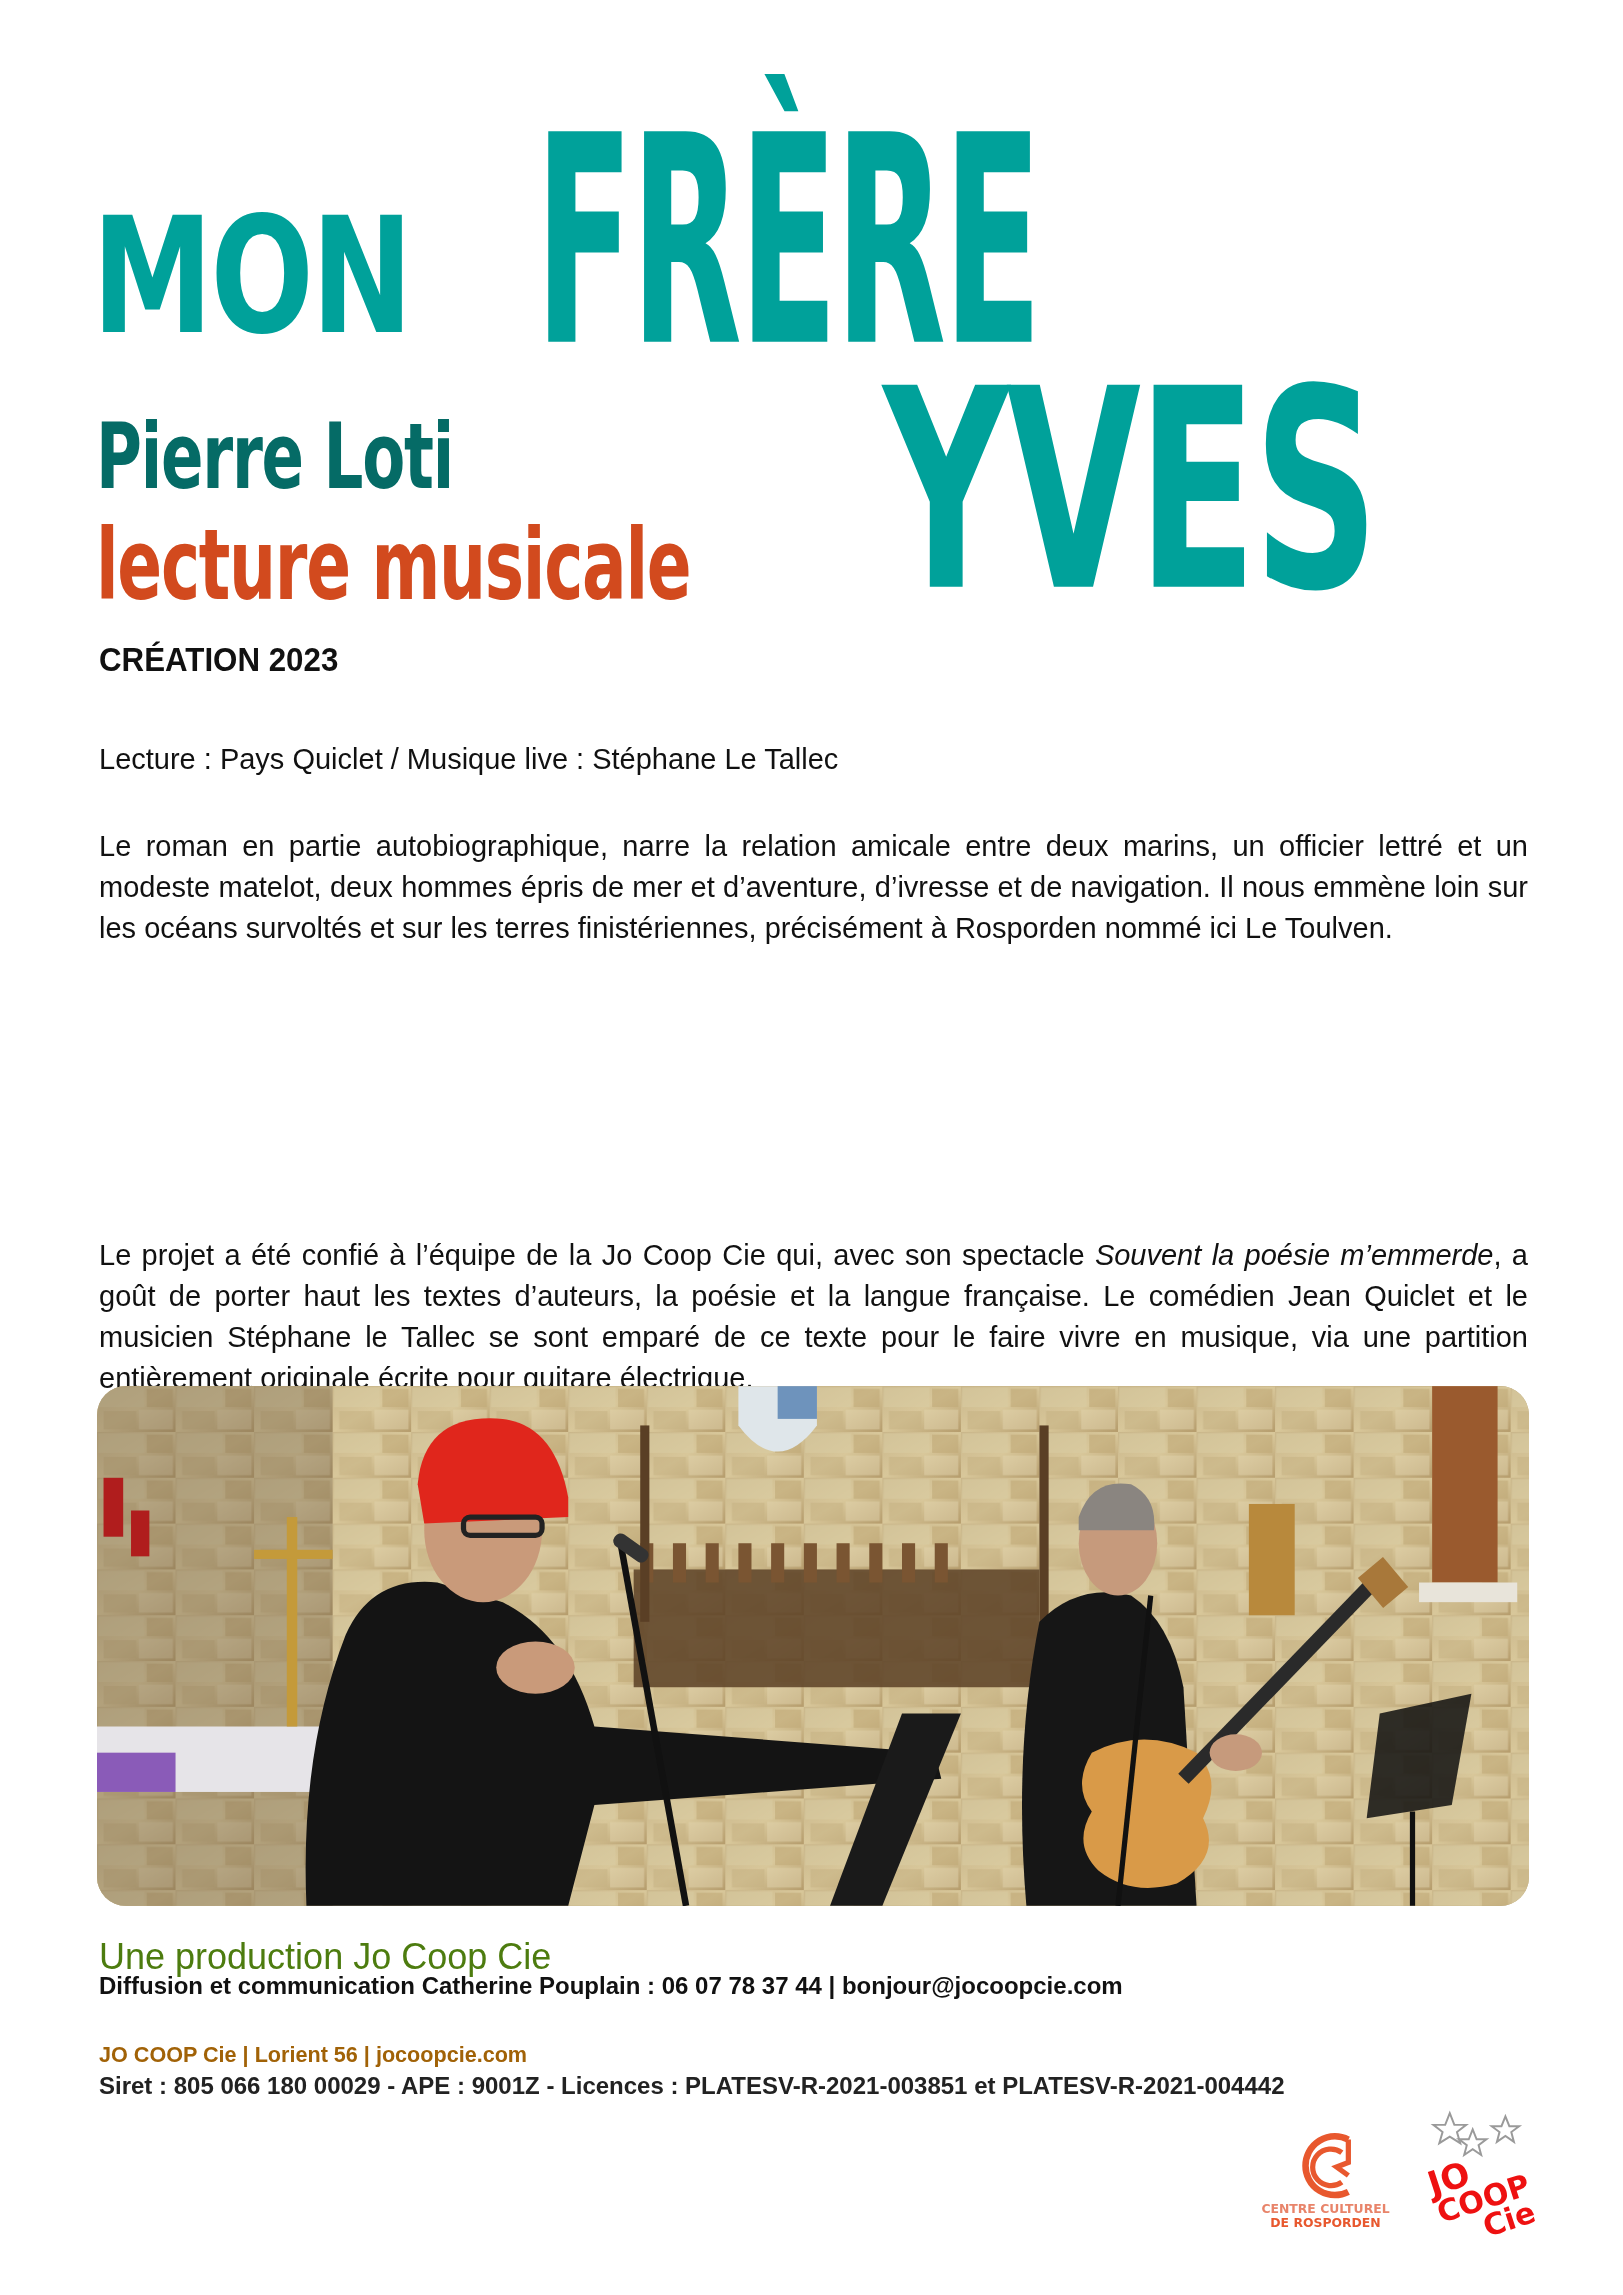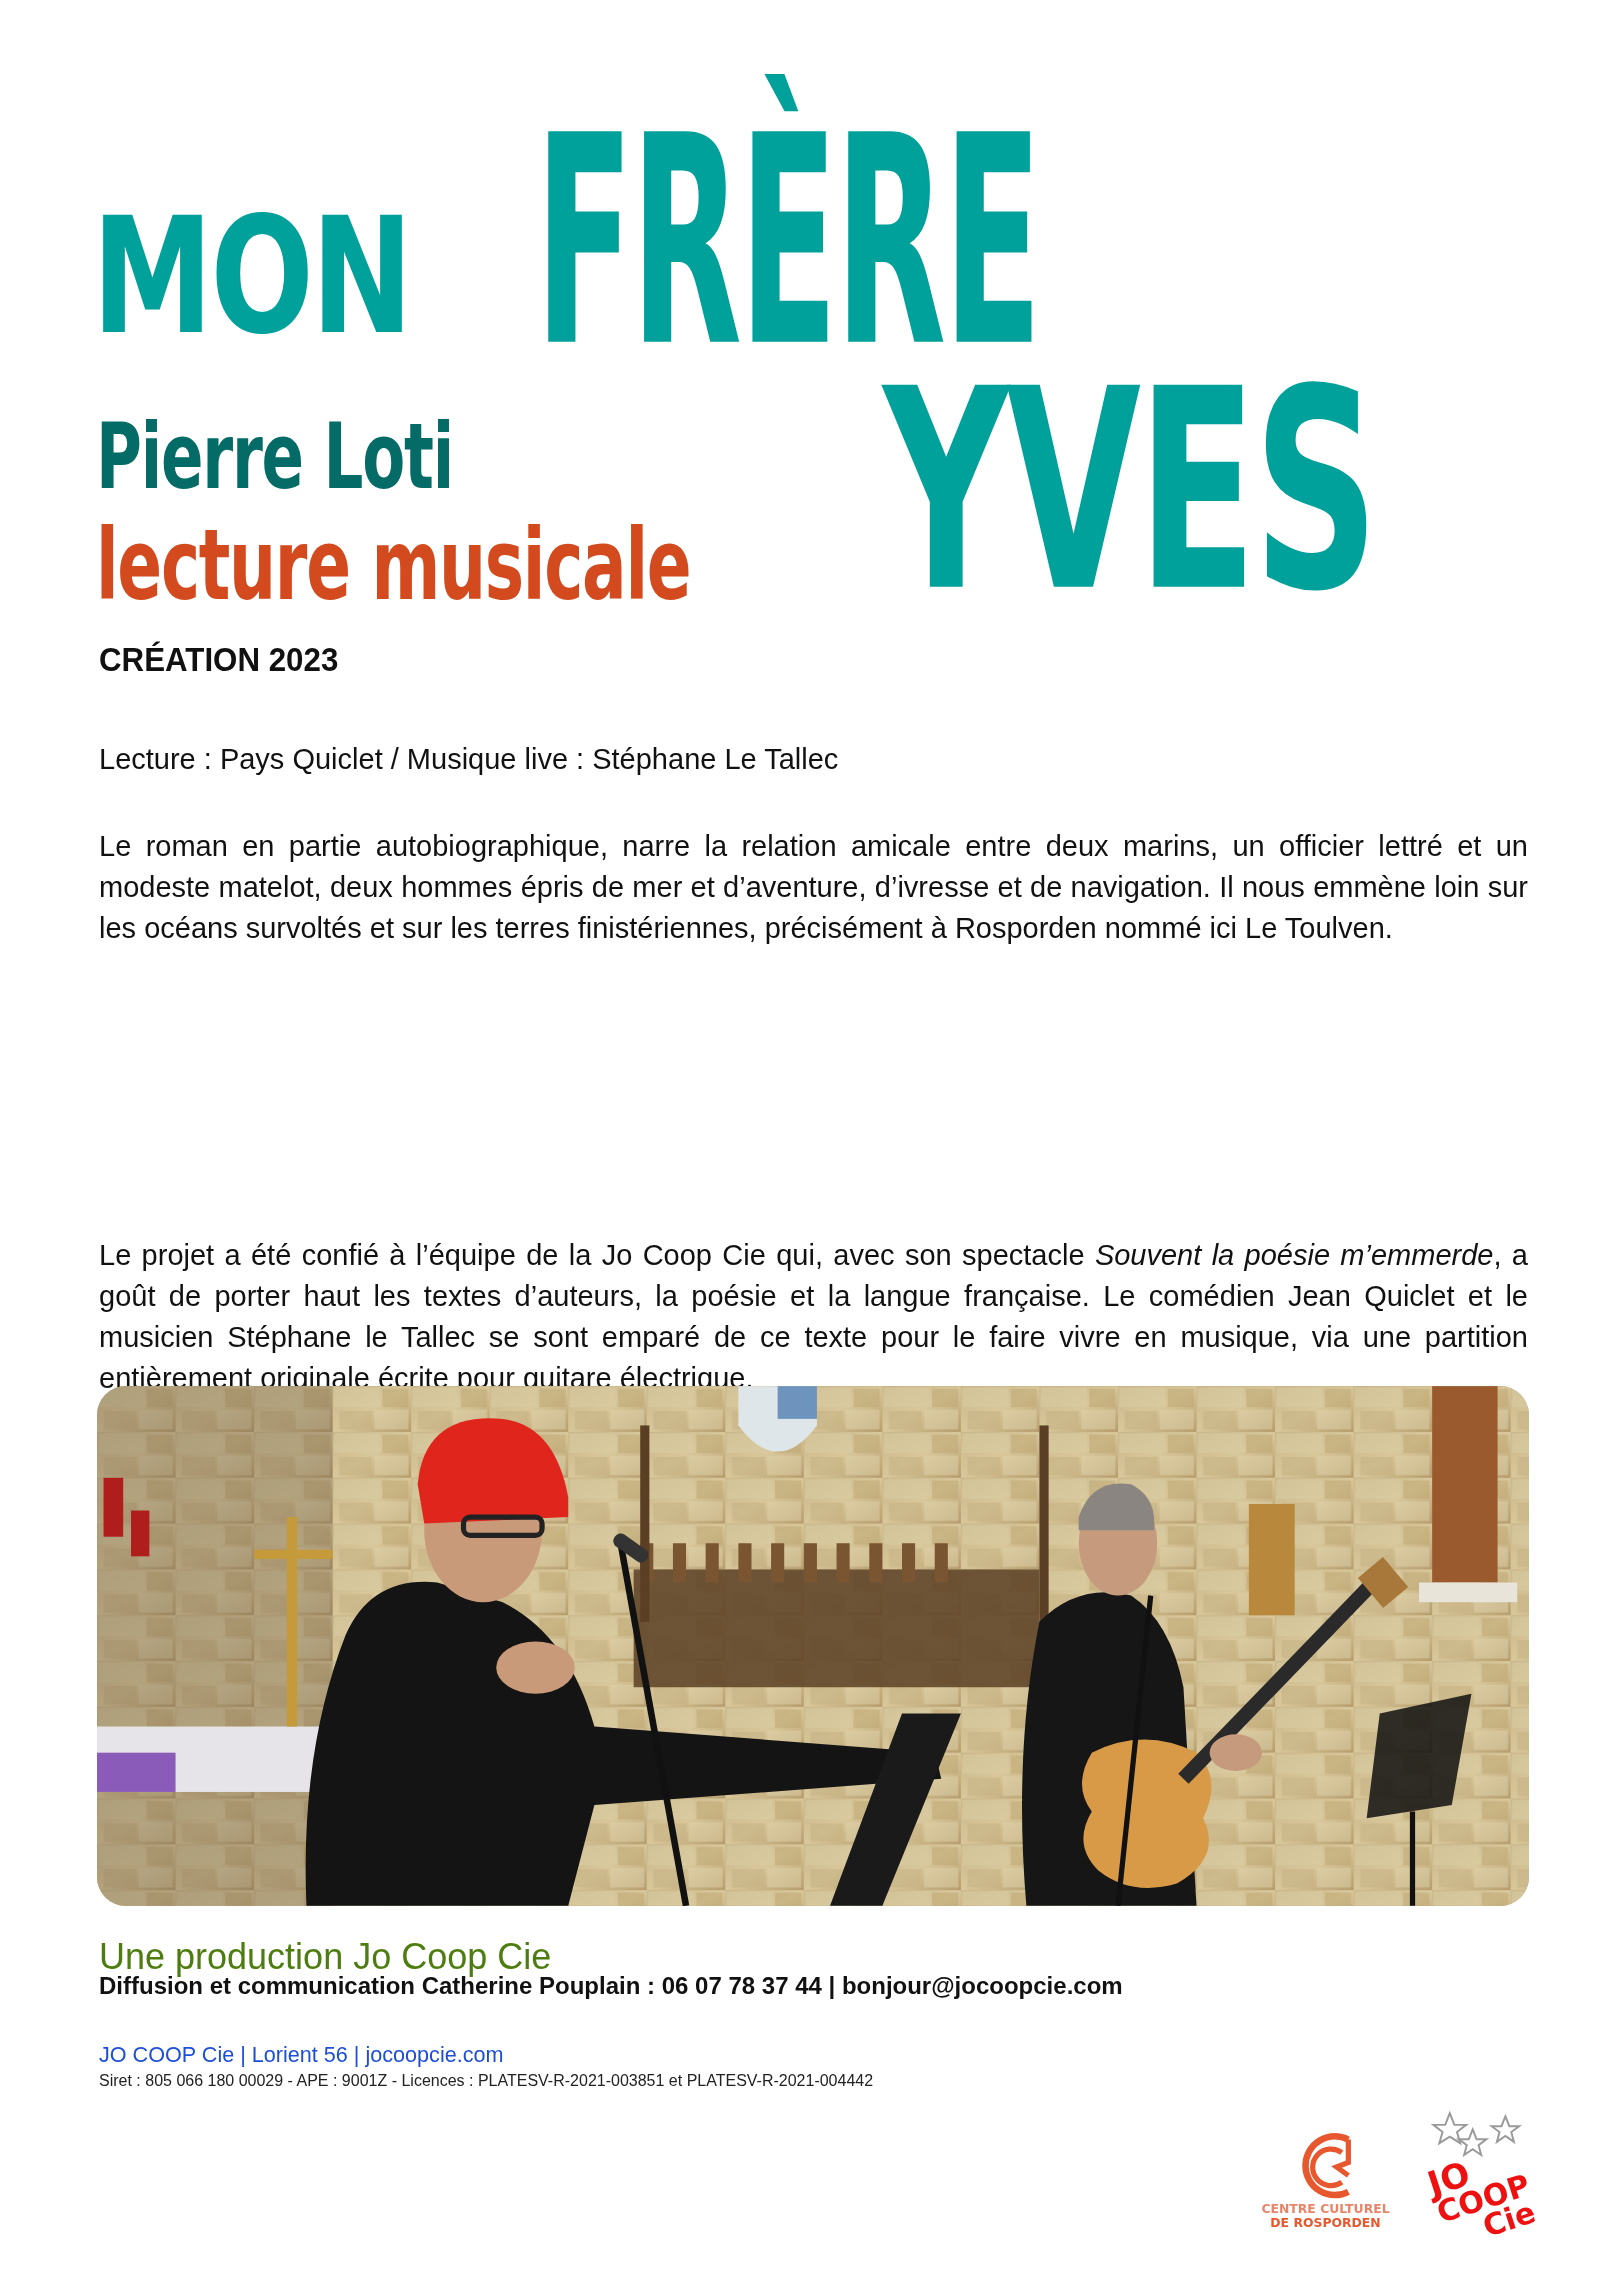--- a/index.html
+++ b/index.html
@@ -19,22 +19,22 @@
   .body-text { left: 99px; width: 1429px; font-size: 29px; line-height: 41px;
                text-align: justify; font-family: "Liberation Sans", sans-serif; }
   .body-text p { margin: 0; }
   #credits { top: 739px; }
   #para1 { top: 826px; }
   #para2 { top: 1235px; }
   #photo { left: 97px; top: 1386px; width: 1432px; height: 520px; border-radius: 29px;
            overflow: hidden; background: #b9a67a; }
   #footer-prod { left: 99px; top: 1936px; font-size: 36px; font-family: "Liberation Sans", sans-serif; color:#4d7c0f; }
   #footer-contact { left: 99px; top: 1972px; font-size: 24px; font-weight: bold; font-family: "Liberation Sans", sans-serif; white-space: nowrap; }
-  #footer-legal1 { left: 99px; top: 2042px; font-size: 21.6px; color:#1d4ed8; white-space: nowrap; }
-  #footer-legal2 { left: 99px; top: 2072px; font-size: 16px; color:#222; white-space: nowrap; }
+  #footer-legal1 { left: 99px; top: 2042px; font-size: 21.6px; color:#a16207; white-space: nowrap; font-weight: bold; }
+  #footer-legal2 { left: 99px; top: 2072px; font-size: 24px; color:#222; white-space: nowrap; font-weight: bold; }
   #logo-cc { left: 1250px; top: 2120px; width: 151px; height: 111px; }
   #logo-jo { left: 1407px; top: 2100px; width: 151px; height: 144px; }
 </style>
 </head>
 <body>
 
 <div id="t-mon" class="abs stamp" style="color:#00a19a">MON</div>
 <div id="t-frere" class="abs stamp" style="color:#00a19a">FRÈRE</div>
 <div id="t-yves" class="abs stamp" style="color:#00a19a">YVES</div>
 <div id="t-author" class="abs stamp" style="color:#056b66">Pierre Loti</div>

